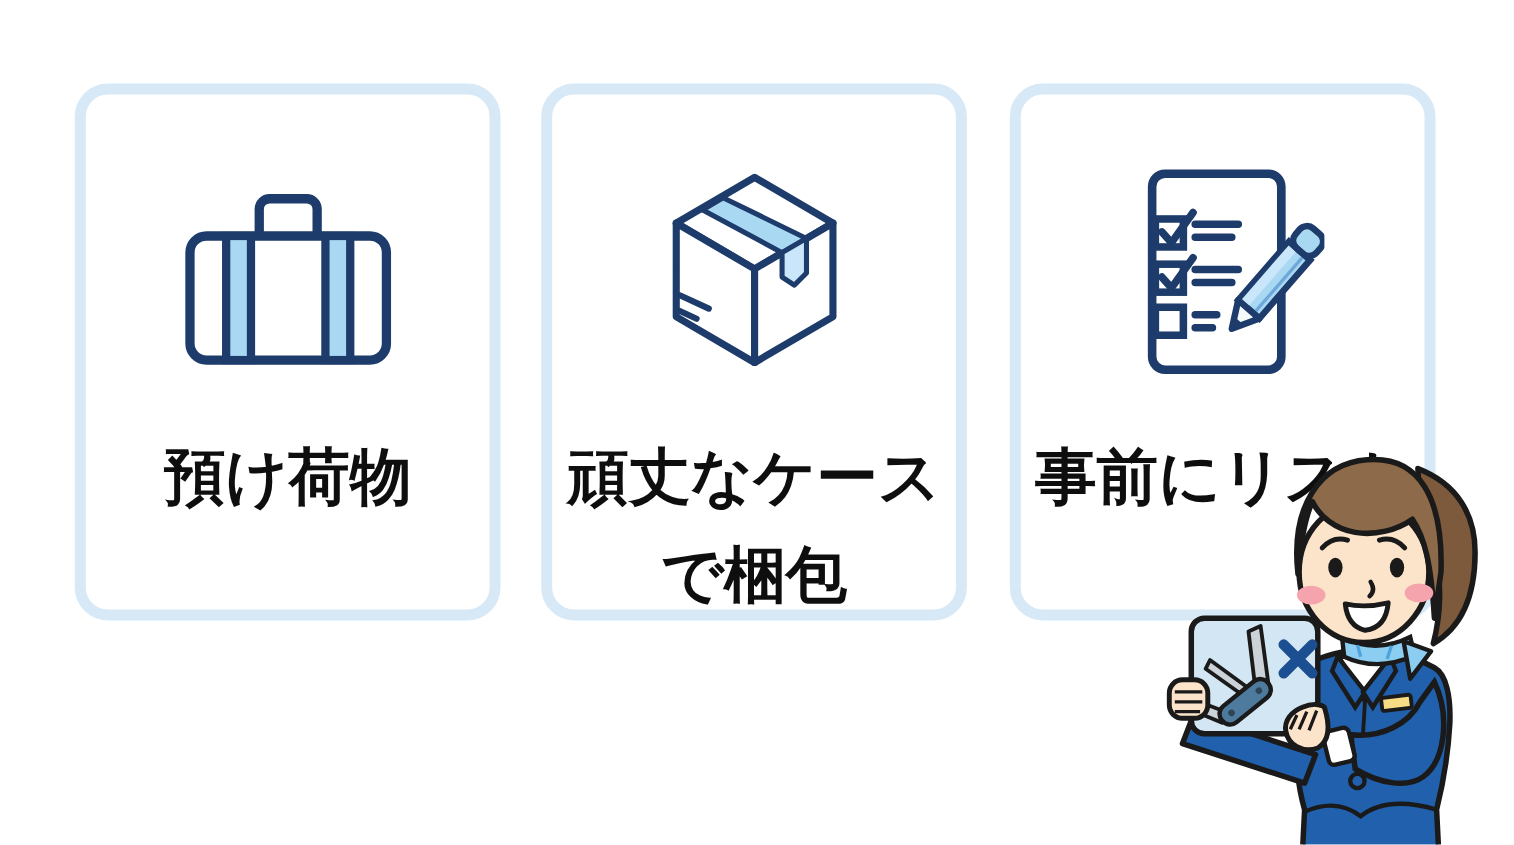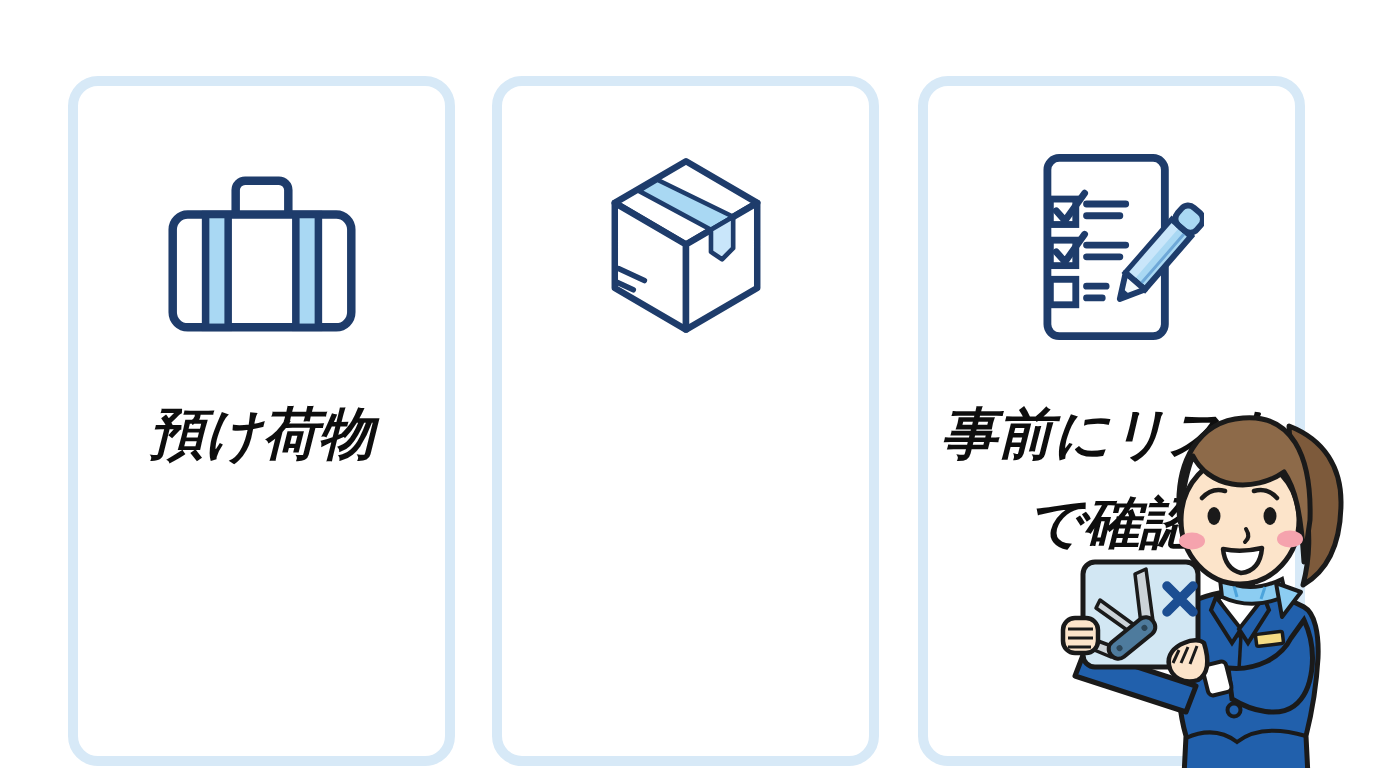--- a/index.html
+++ b/index.html
@@ -1,22 +1,22 @@
 <!DOCTYPE html>
 <html style="--card_border: #d7e9f7; --icon_outline: #1e3c6b; --icon_accent: #a9d8f3; --icon_accent_light: #c9e6fa; --text: #0e0e0e; --ink: #1a1a1a; --uniform_blue: #2160ac; --skin: #fce4ca; --hair: #8d6a49; --hair_dark: #7d5a3b; --blush: #f5a3ad; --scarf_blue: #8ccdf2; --scarf_shade: #4da4dc; --badge_gold: #f6dc84; --sign_bg: #d2e7f3; --knife_handle: #4e7b9d; --blade_gray: #ccd3d8; --x_mark: #1c4e92;"><head>
 <meta charset="utf-8">
 <style>
   html,body{margin:0;padding:0;background:#ffffff;}
   .stage{
     position:relative;width:1376px;height:768px;background:#ffffff;
     overflow:hidden;font-family:"Liberation Sans","DejaVu Sans",sans-serif;
   }
   .card{
-    position:absolute;top:76px;width:387px;height:690px;box-sizing:border-box;
-    background:#ffffff;border:10px solid var(--card_border);border-radius:30px;font-style:italic;
+    position:absolute;top:76px;width:387px;height:488px;box-sizing:border-box;
+    background:#ffffff;border:10px solid var(--card_border);border-radius:30px;
   }
   .card-1{left:68px}
   .card-2{left:492px}
   .card-3{left:918px}
   .icon-wrap{position:absolute;left:0;right:0;display:flex;justify-content:center;}
   .iw-suitcase{top:89px}
   .iw-box{top:66px}
   .iw-checklist{top:64px}
   .card-label{
     position:absolute;top:303px;left:-12px;right:-12px;text-align:center;
@@ -52,20 +52,24 @@
         <g stroke="var(--icon_outline)" stroke-width="7" stroke-linejoin="round" fill="#ffffff">
           <polygon points="95,10 172,55 95,100 18,55"></polygon>
           <polygon points="18,55 95,100 95,192 18,147"></polygon>
           <polygon points="172,55 95,100 95,192 172,147"></polygon>
         </g>
         <polygon points="44,42 64,30 146,70 122,84" fill="var(--icon_accent)" stroke="var(--icon_outline)" stroke-width="5" stroke-linejoin="round"></polygon>
         <polygon points="122,84 146,70 146,104 134,116 122,108" fill="var(--icon_accent_light)" stroke="var(--icon_outline)" stroke-width="5" stroke-linejoin="round"></polygon>
         <path d="M22,126 L50,139 M21,141 L38,149" stroke="var(--icon_outline)" stroke-width="6" stroke-linecap="round" fill="none"></path>
       </svg>
     </div>
+    <div class="card-label">
+      <span>頑丈なケース</span>
+      <span>で梱包</span>
+    </div>
   </div>
 
   <div class="card card-3">
     <div class="icon-wrap iw-checklist">
       <svg width="184" height="196" viewBox="0 0 188 200">
         <rect x="28" y="8" width="120" height="182" rx="12" fill="#ffffff" stroke="var(--icon_outline)" stroke-width="8"></rect>
         <g fill="#ffffff" stroke="var(--icon_outline)" stroke-width="7">
           <rect x="31" y="50" width="26" height="26"></rect>
           <rect x="31" y="92" width="26" height="26"></rect>
           <rect x="31" y="132" width="26" height="26"></rect>
@@ -83,21 +87,20 @@
           <path d="M26,6 H94" stroke="#6ea8d8" stroke-width="3"></path>
           <rect x="96" y="-13" width="24" height="26" rx="9" fill="var(--icon_accent)" stroke="var(--icon_outline)" stroke-width="6"></rect>
           <path d="M96,-13 V13" stroke="var(--icon_outline)" stroke-width="6"></path>
           <path d="M0,0 L24,-13 L24,13 Z" fill="#f5fafd" stroke="var(--icon_outline)" stroke-width="6" stroke-linejoin="round"></path>
           <path d="M0,0 L10,-5.5 L10,5.5 Z" fill="var(--icon_outline)"></path>
         </g>
       </svg>
     </div>
     <div class="card-label">
       <span>事前にリスト</span>
-      <span>で確認</span>
     </div>
   </div>
 
   <div class="character">
     <svg width="300" height="368" viewBox="0 0 300 368">
 
       <path d="M236,26 C272,40 288,68 288,102 C288,142 276,170 250,185 C257,158 258,128 251,106 C243,80 237,52 236,26 Z" fill="var(--hair_dark)" stroke="var(--ink)" stroke-width="5" stroke-linejoin="round"></path>
 
       <path d="M129,206 C152,195 168,191 188,191 C211,191 232,197 251,207 C262,213 266,234 265,258 C263,294 257,320 253,336 L255,376 L131,376 L133,336 C127,316 123,282 125,252 C126,230 126,212 129,206 Z" fill="var(--uniform_blue)" stroke="var(--ink)" stroke-width="5"></path>
       <path d="M133,338 Q162,325 184,342 Q208,323 253,336" fill="none" stroke="var(--ink)" stroke-width="4"></path>

